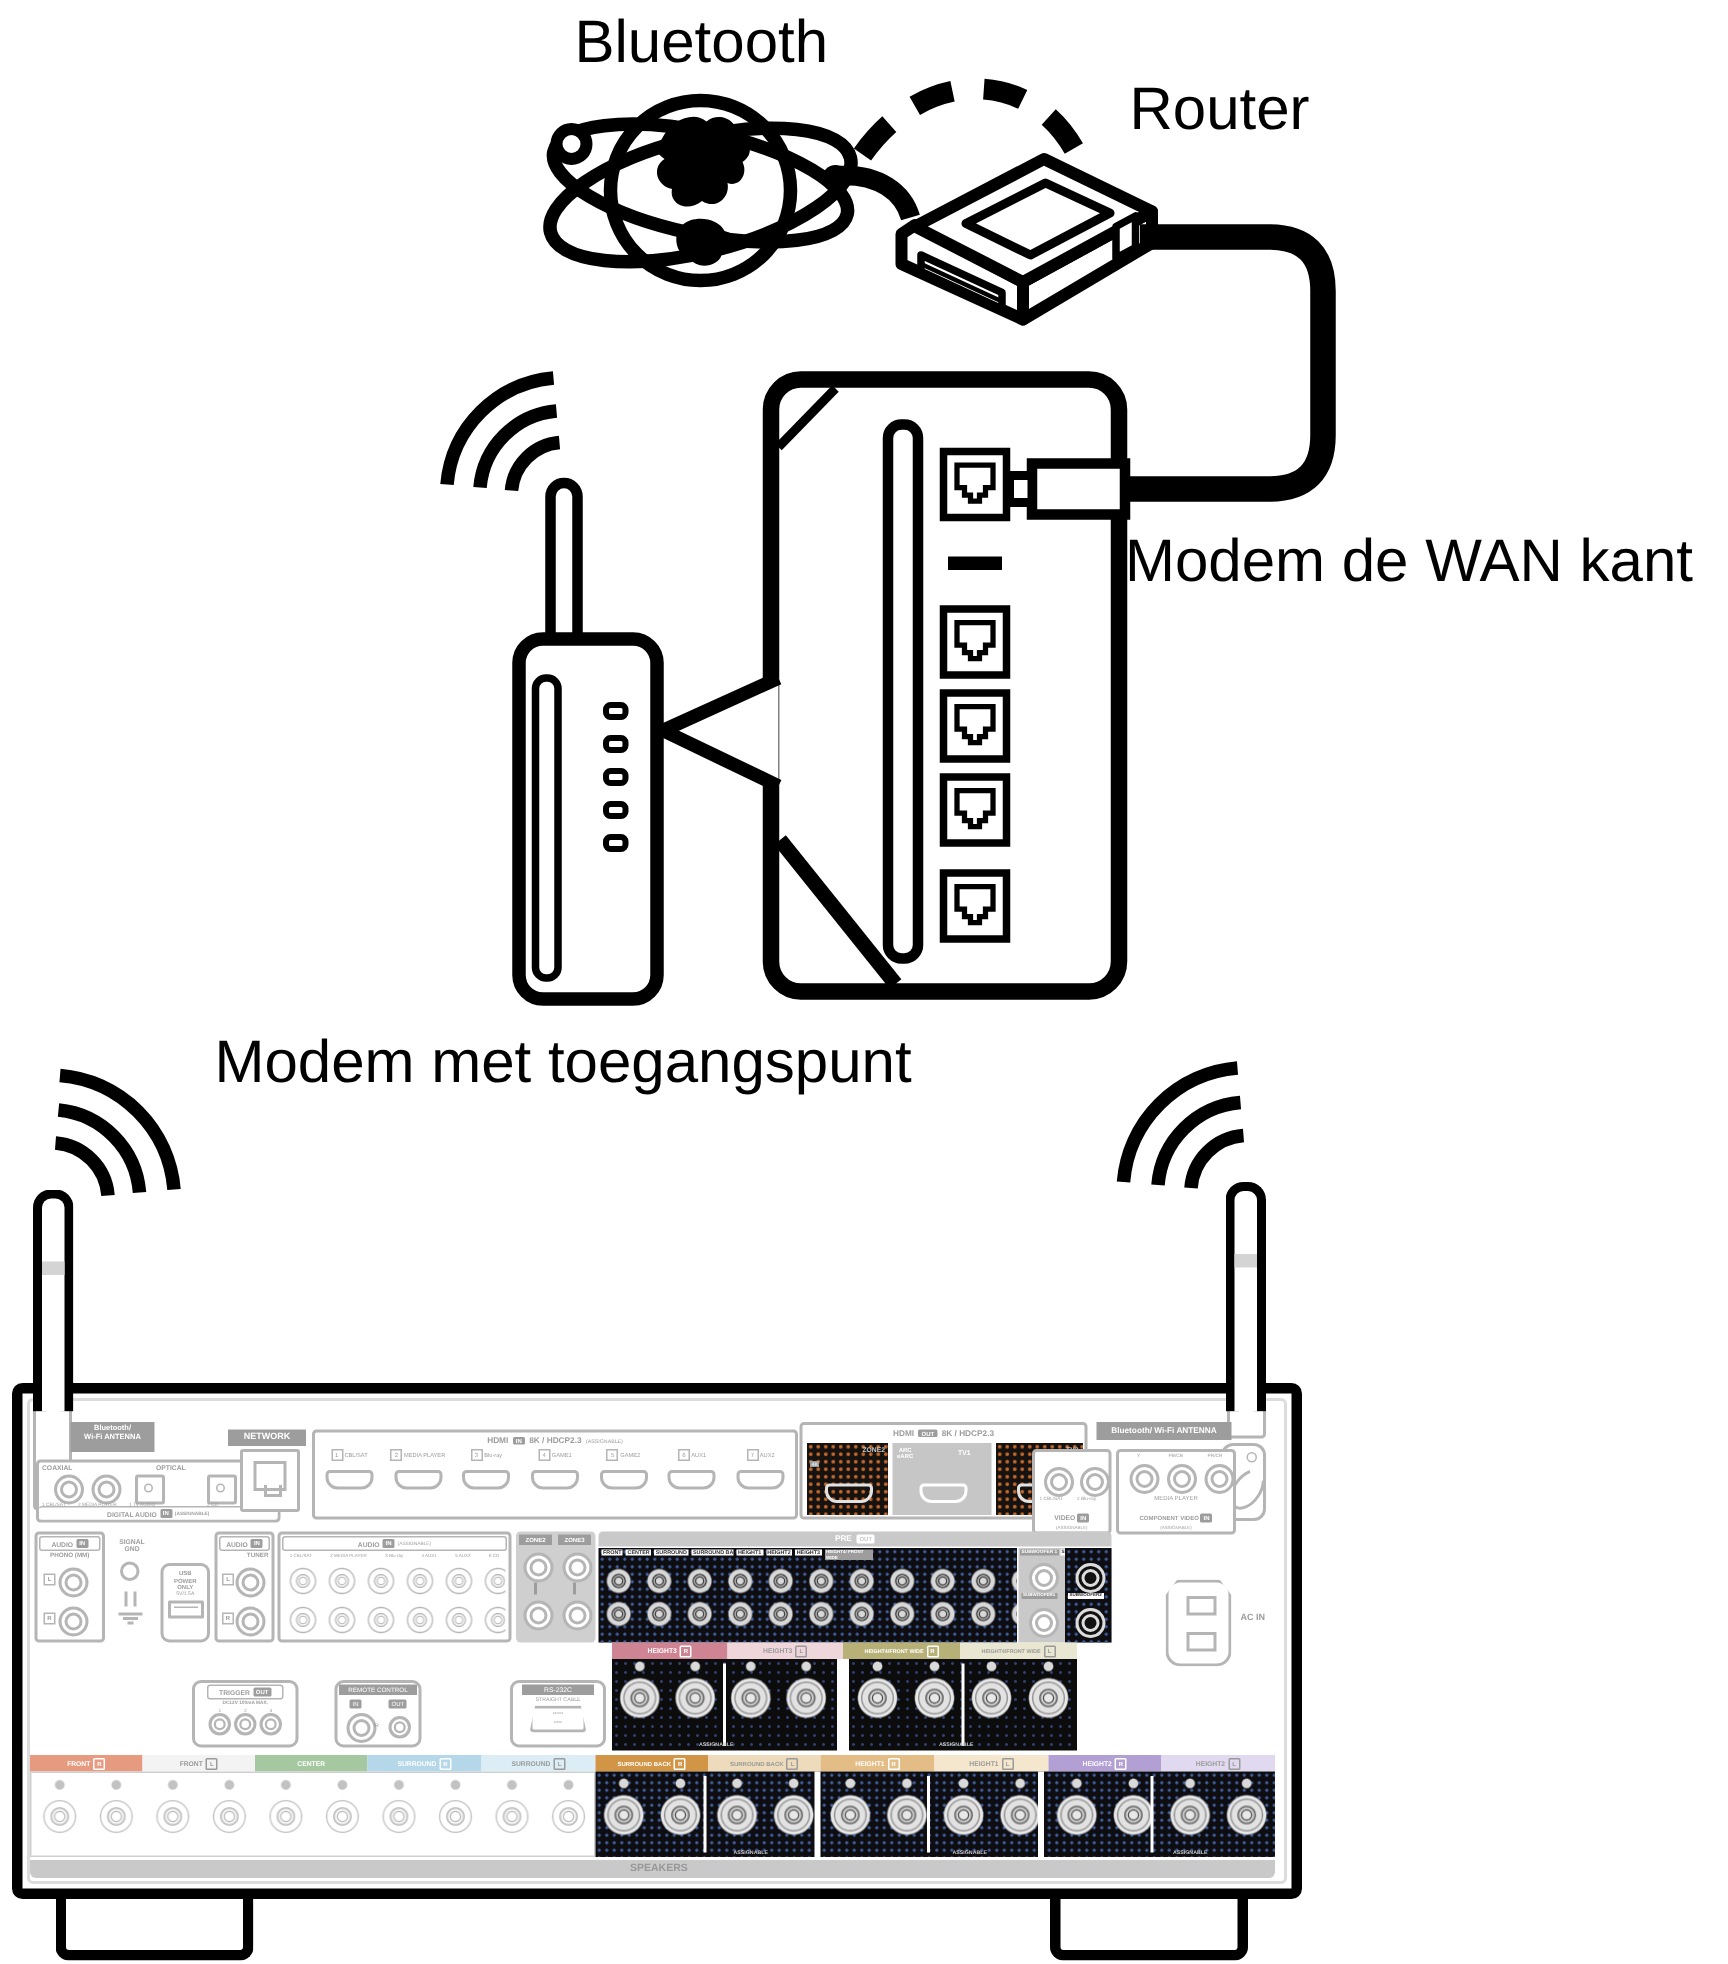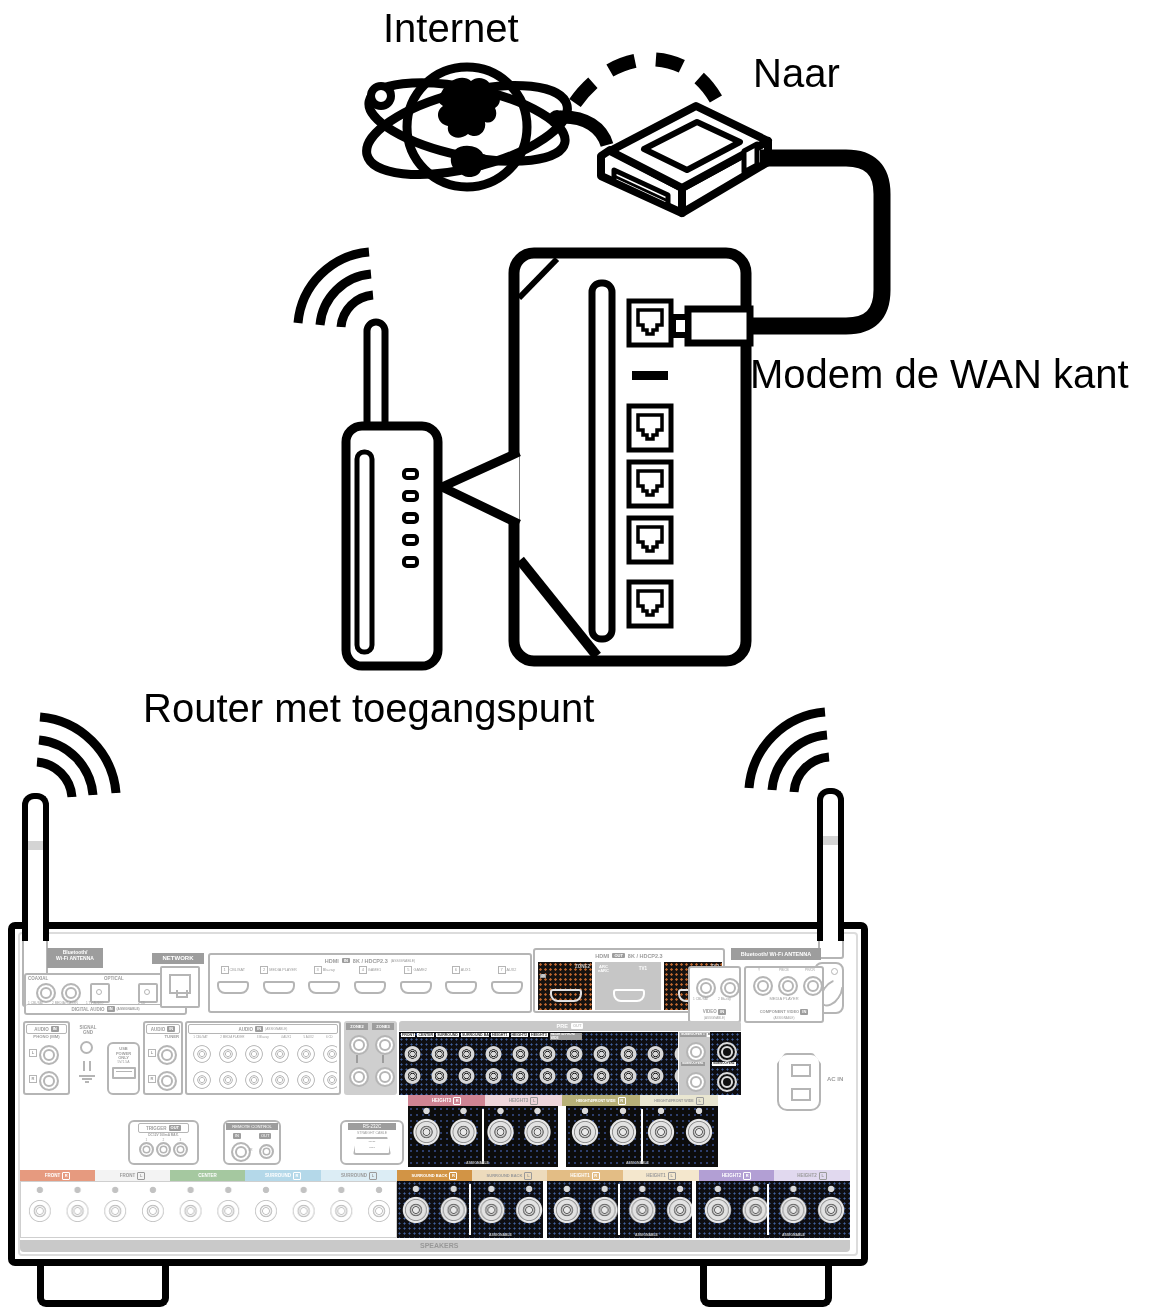--- a/index.html
+++ b/index.html
@@ -155,24 +155,24 @@
       <path d="M40 717 A 83 83 0 0 1 116 793"></path>
     </g>
 
     <g stroke="#000" stroke-width="9" fill="none">
       <path d="M794 792 A 38 38 0 0 1 829 757"></path>
       <path d="M772 790 A 60 60 0 0 1 827 735"></path>
       <path d="M749 788 A 83 83 0 0 1 825 712"></path>
     </g>
   </svg>
 
-  <div class="biglabel" style="left:383px;top:6px;">Internet</div>
-  <div class="biglabel" style="left:753px;top:51px;">Naar</div>
+  <div class="biglabel" style="left:383px;top:6px;">Bluetooth</div>
+  <div class="biglabel" style="left:753px;top:51px;">Router</div>
   <div class="biglabel" style="left:750px;top:352px;">Modem de WAN kant</div>
-  <div class="biglabel" style="left:143px;top:686px;">Router met toegangspunt</div>
+  <div class="biglabel" style="left:143px;top:686px;">Modem met toegangspunt</div>
 
   <div class="ant" style="left:22px;top:793px;height:142px;"></div>
   <div class="ant" style="left:817px;top:788px;height:147px;"></div>
   <div class="foot" style="left:37px;"></div>
   <div class="foot" style="left:700px;"></div>
 
   <div class="receiver">
     <div class="panel-inner"></div>
 
     <div class="rx gbox" style="left:7px;top:4px;width:26px;height:74px;"></div>

